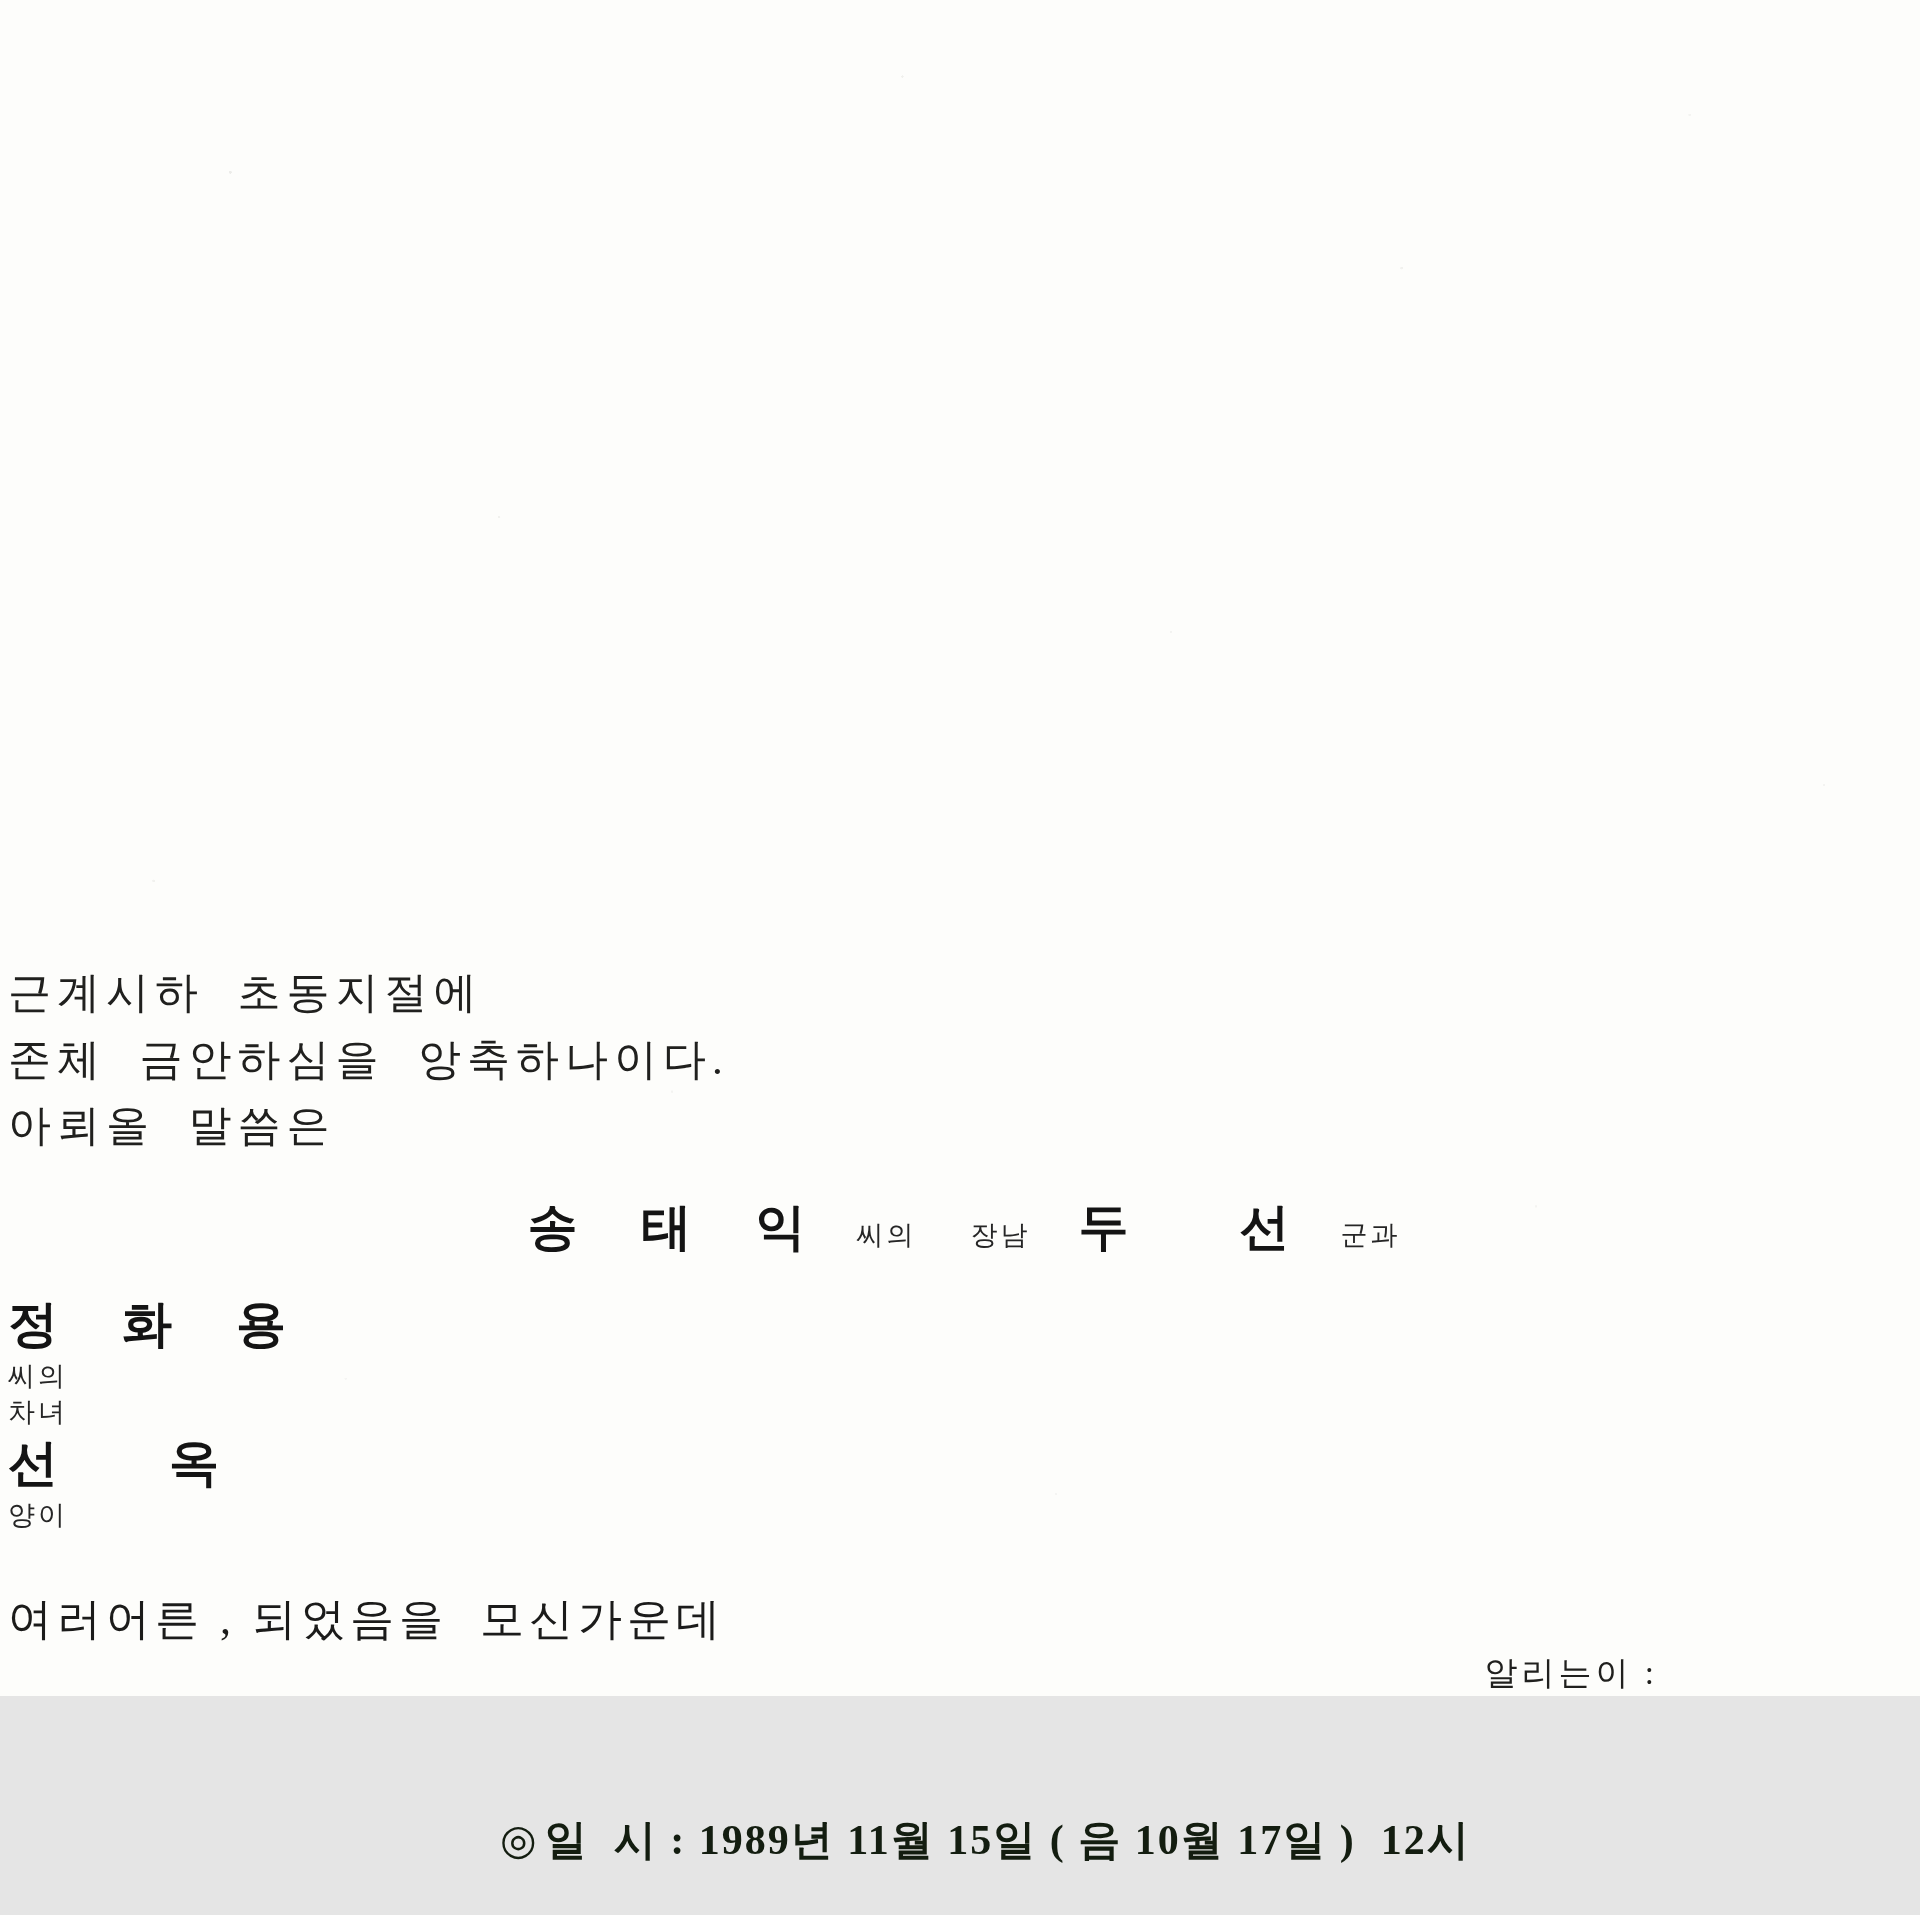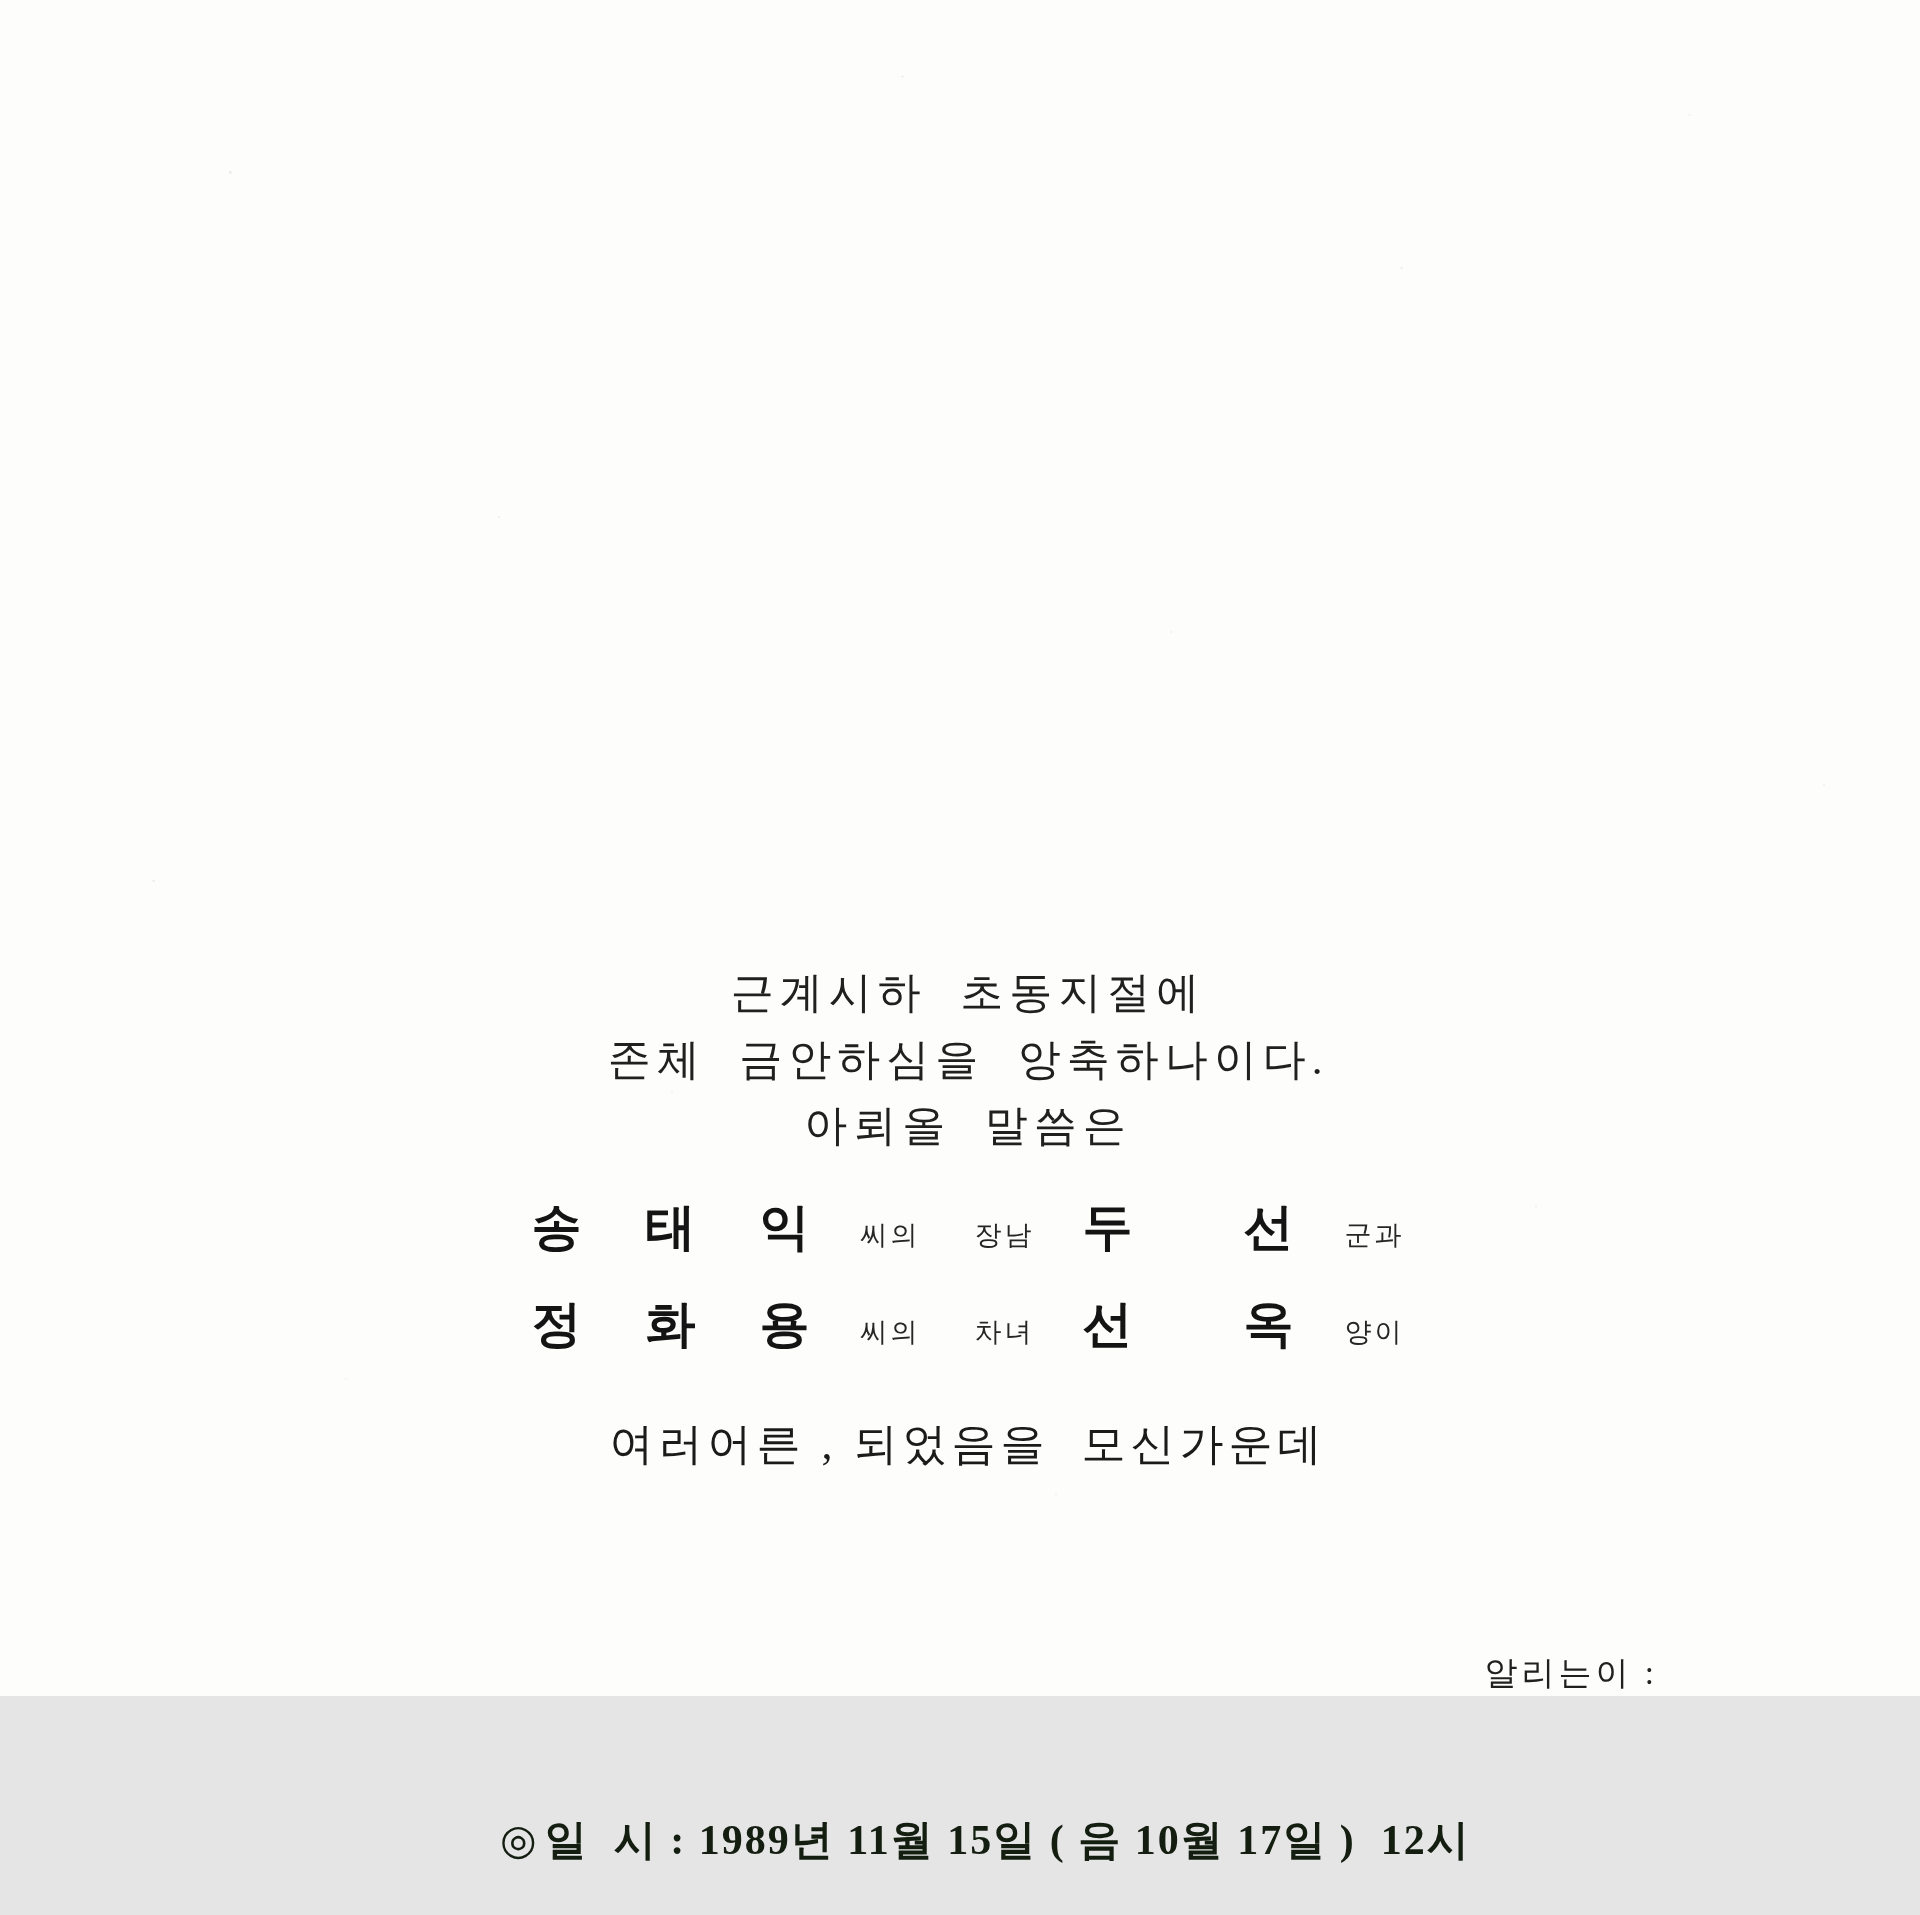--- a/index.html
+++ b/index.html
@@ -40,43 +40,43 @@
       radial-gradient(circle at 35% 57%, rgba(150,150,140,.10) 0 1px, transparent 1.3px),
       radial-gradient(circle at 80% 63%, rgba(150,150,140,.10) 0 1px, transparent 1.3px),
       radial-gradient(circle at 18% 72%, rgba(150,150,140,.09) 0 1px, transparent 1.3px),
       radial-gradient(circle at 55% 78%, rgba(150,150,140,.09) 0 1px, transparent 1.3px);
     opacity: .9;
   }
 
   
   #message-block {
     position: absolute;
-    left: 16px;
+    left: 8px;
     right: 0;
     top: 960px;
-    text-align: center;
+    text-align: left;
   }
 
   .msg-line {
     font-size: 43px;
     letter-spacing: 6px;
     line-height: 1.55;
     color: #20201e;
     white-space: pre;
   }
 
   .names-row {
     margin-top: 34px;
     display: flex;
     justify-content: center;
     align-items: baseline;
     gap: 0;
     white-space: pre;
   }
-  .names-row + .names-row { margin-top: 30px; }
+  .names-row + .names-row { margin-top: 30px; flex-direction: column; }
 
   .name-big {
     font-size: 50px;
     font-weight: bold;
     letter-spacing: 17px;
     color: #141414;
     font-family: Liberation Mono, monospace;
   }
   .rel-small {
     font-size: 27px;

